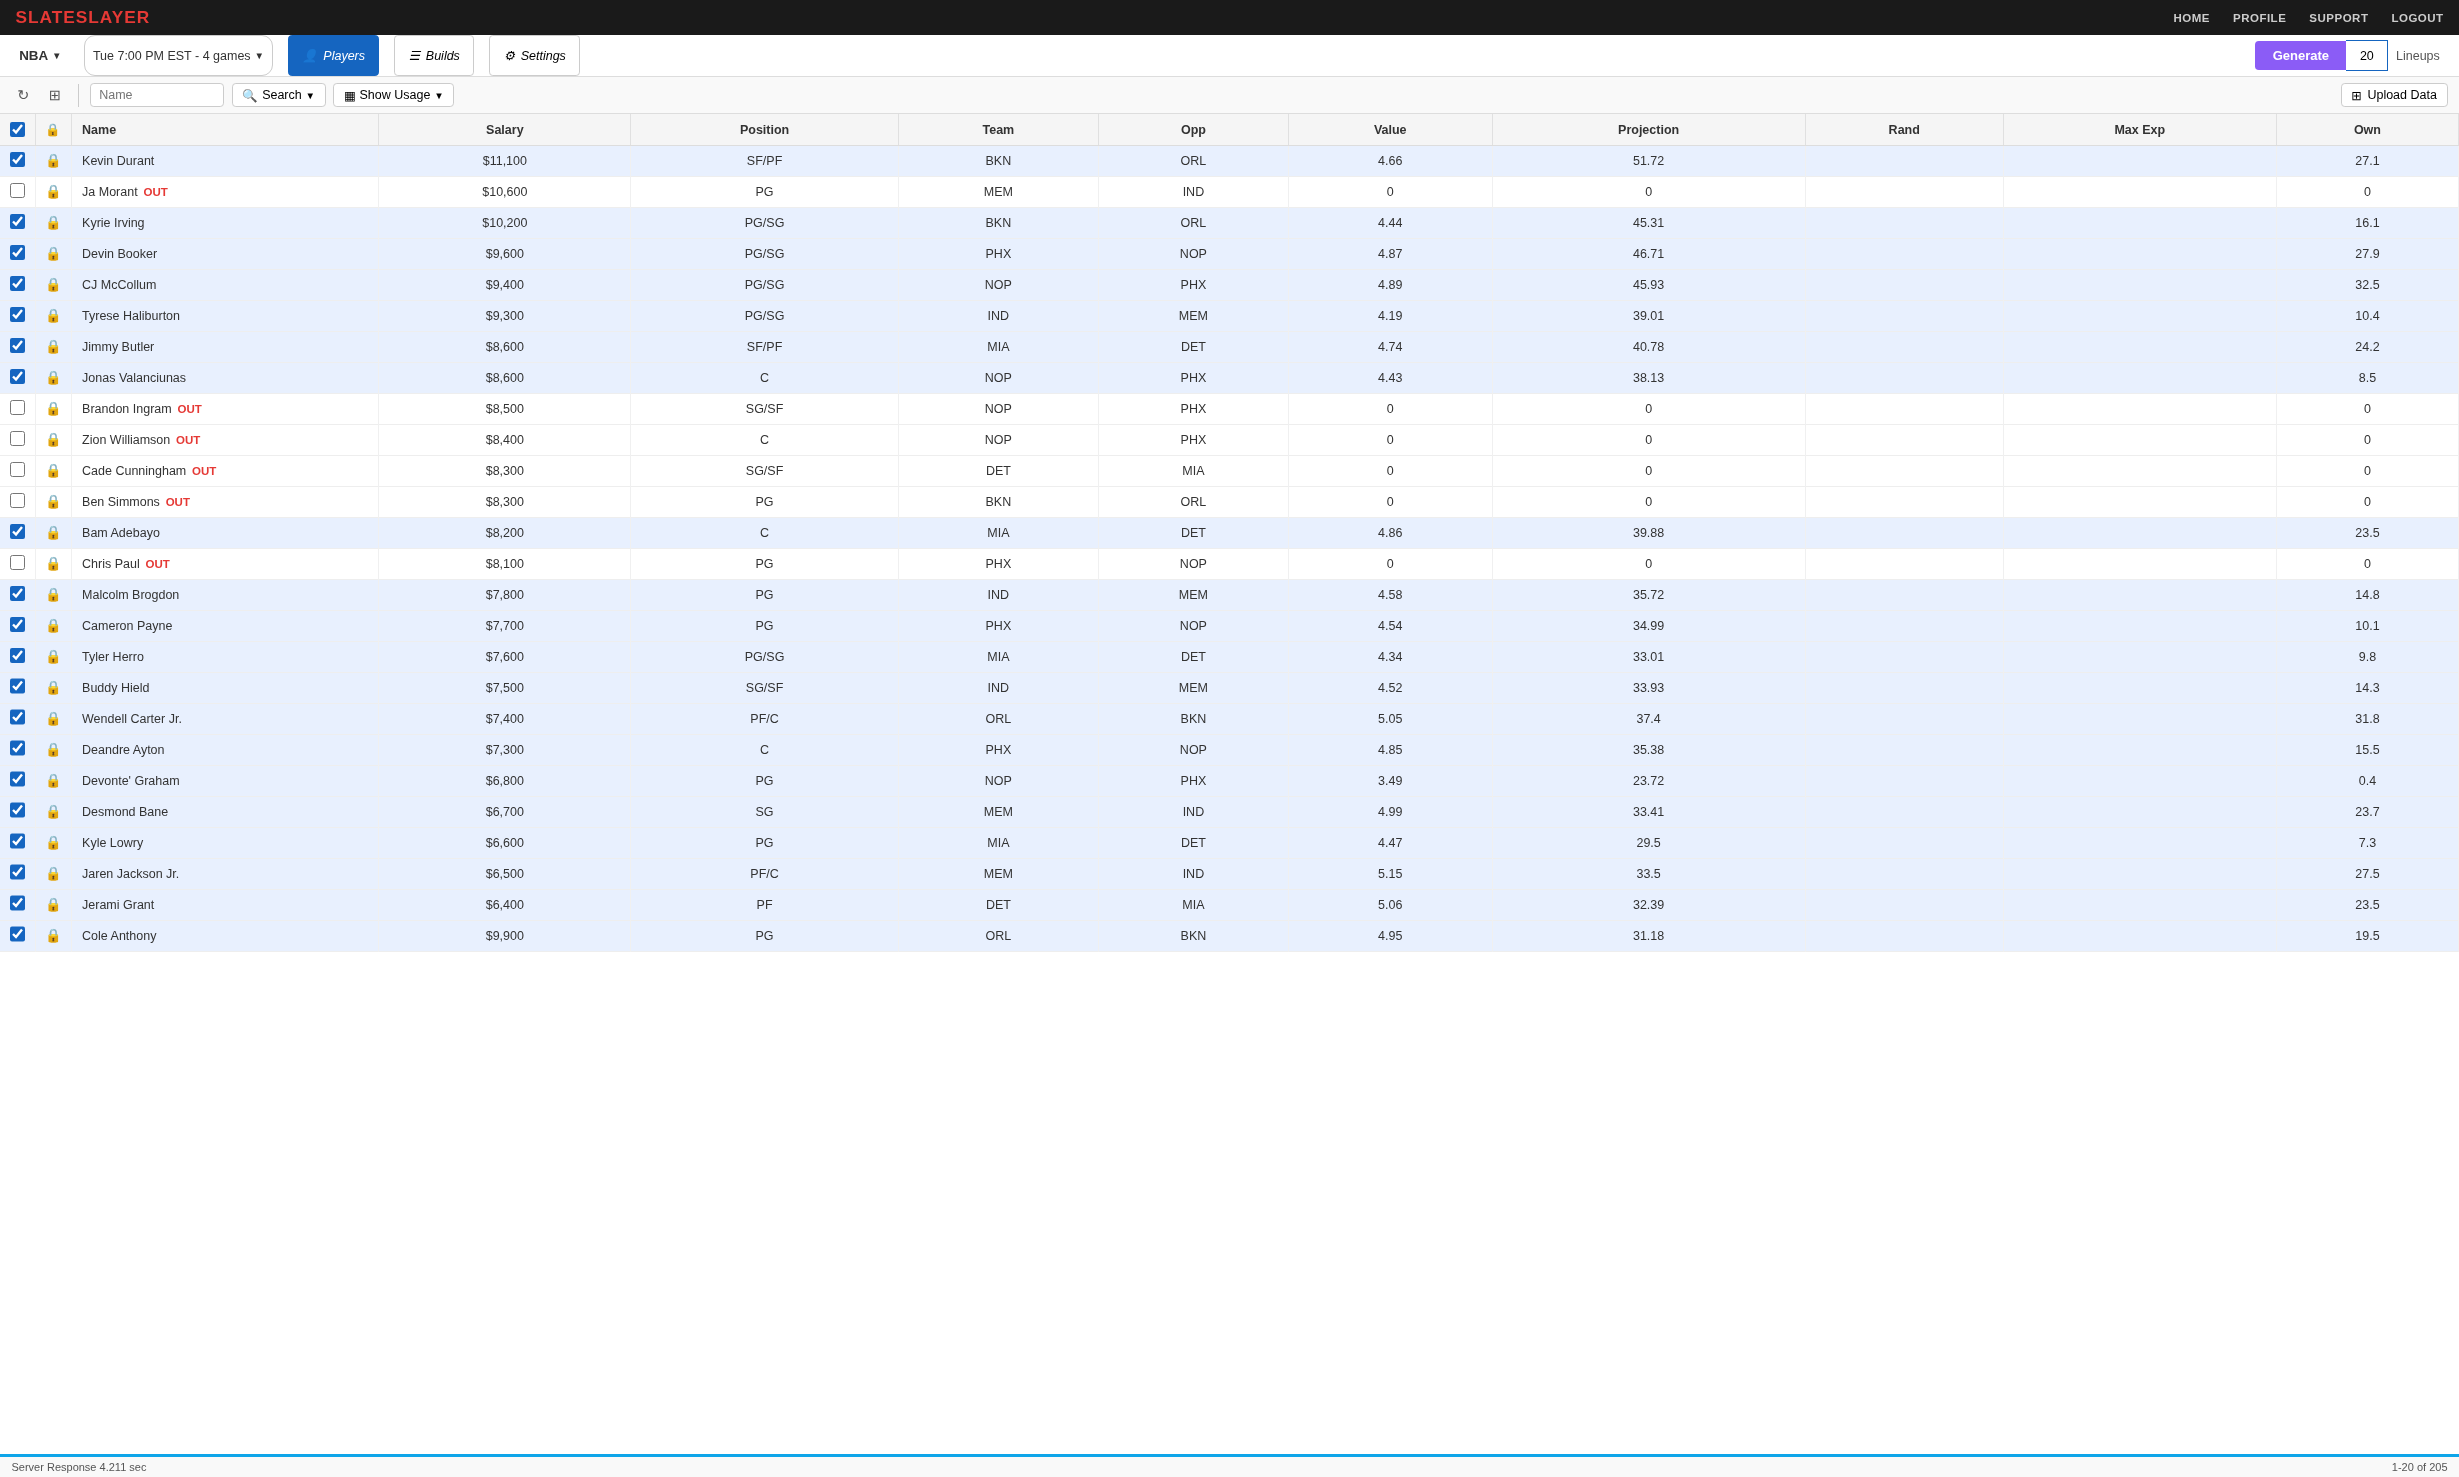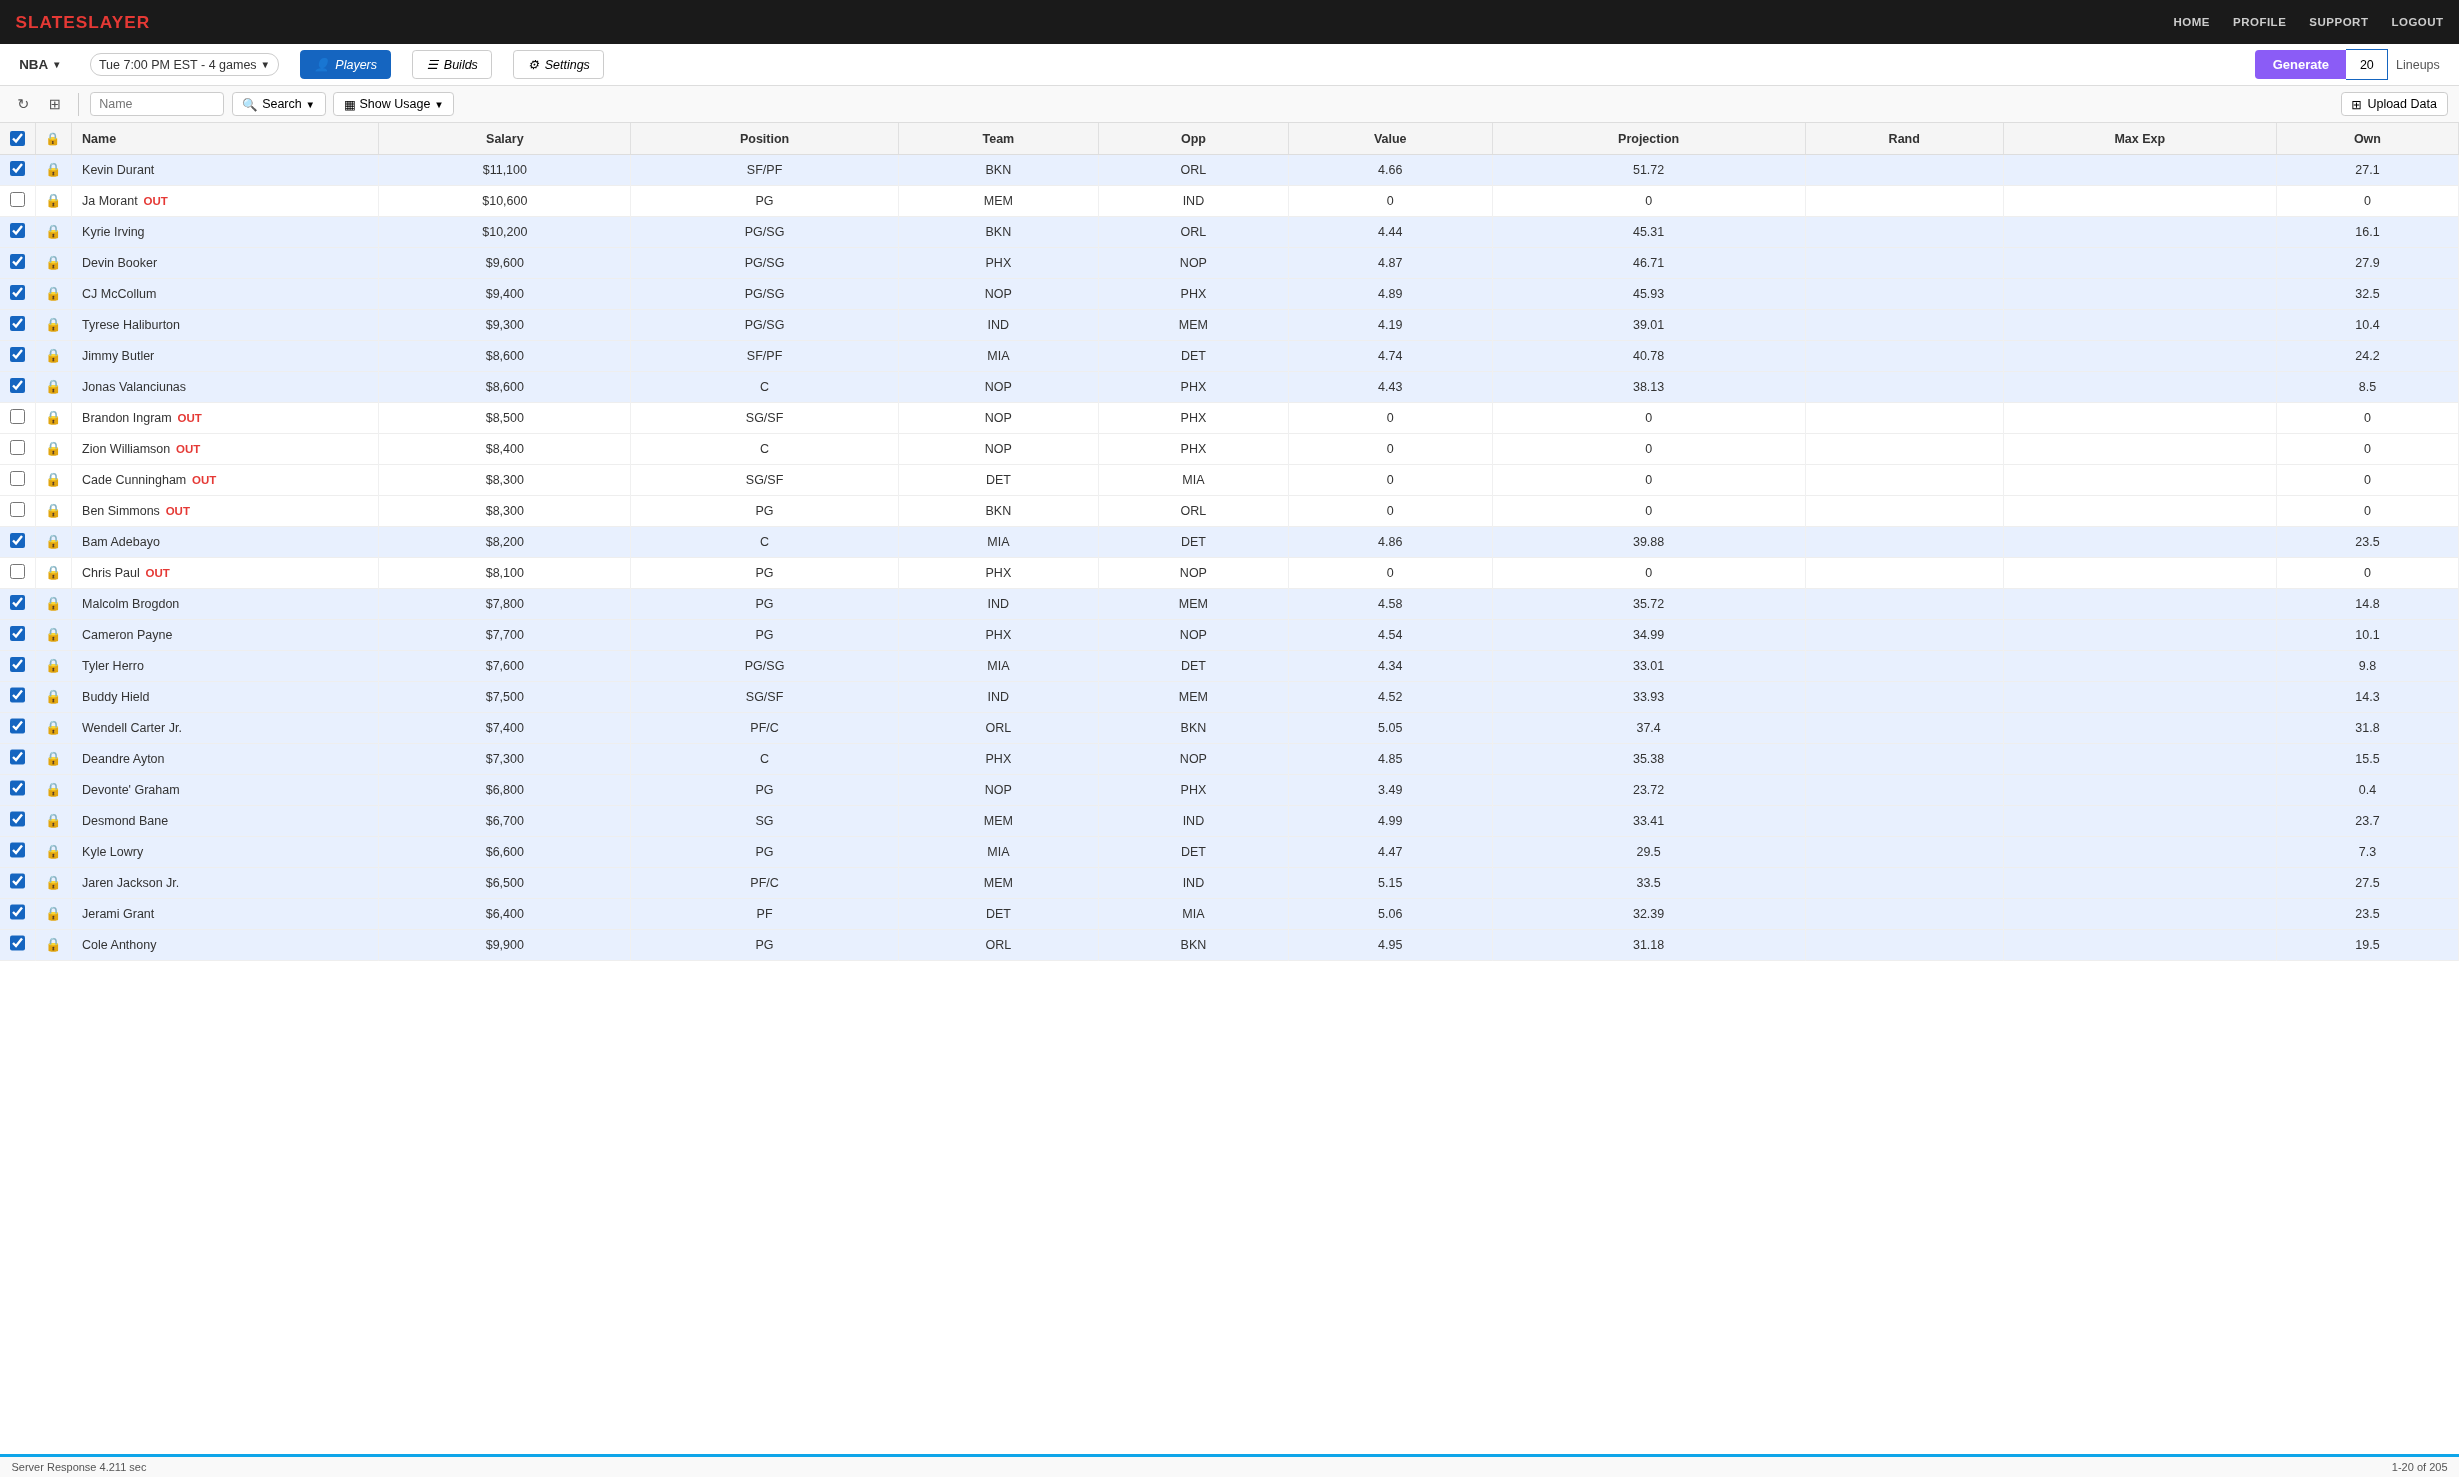--- a/index.html
+++ b/index.html
@@ -5,21 +5,21 @@
     * { box-sizing: border-box; margin: 0; padding: 0; }
     body { font-family: Arial, sans-serif; font-size: 12.5px; background: #fff; color: #333; }
 
     
     .top-nav {
       background: #1a1a1a;
       display: flex;
       align-items: center;
       justify-content: space-between;
       padding: 0 15.4px;
-      height: 44px;
+      height: 35px;
     }
     .logo {
       font-size: 17.3px;
       font-weight: bold;
       color: #fff;
       letter-spacing: 1px;
     }
     .logo span { color: #e53935; }
     .nav-links { display: flex; gap: 23px; }
     .nav-link {
@@ -29,24 +29,23 @@
       font-weight: bold;
       letter-spacing: 0.5px;
       cursor: pointer;
     }
 
     
     .sub-nav {
       background: #fff;
       border-bottom: 1px solid #ddd;
       display: flex;
-      align-items: center;
       padding: 0 11.5px;
       height: 42px;
-      gap: 21px;
+      gap: 15px;
     }
     .sport-selector {
       display: flex;
       align-items: center;
       gap: 3.8px;
       font-weight: bold;
       font-size: 13.4px;
       cursor: pointer;
       padding: 3.8px 7.7px;
       border-radius: 3.8px;

